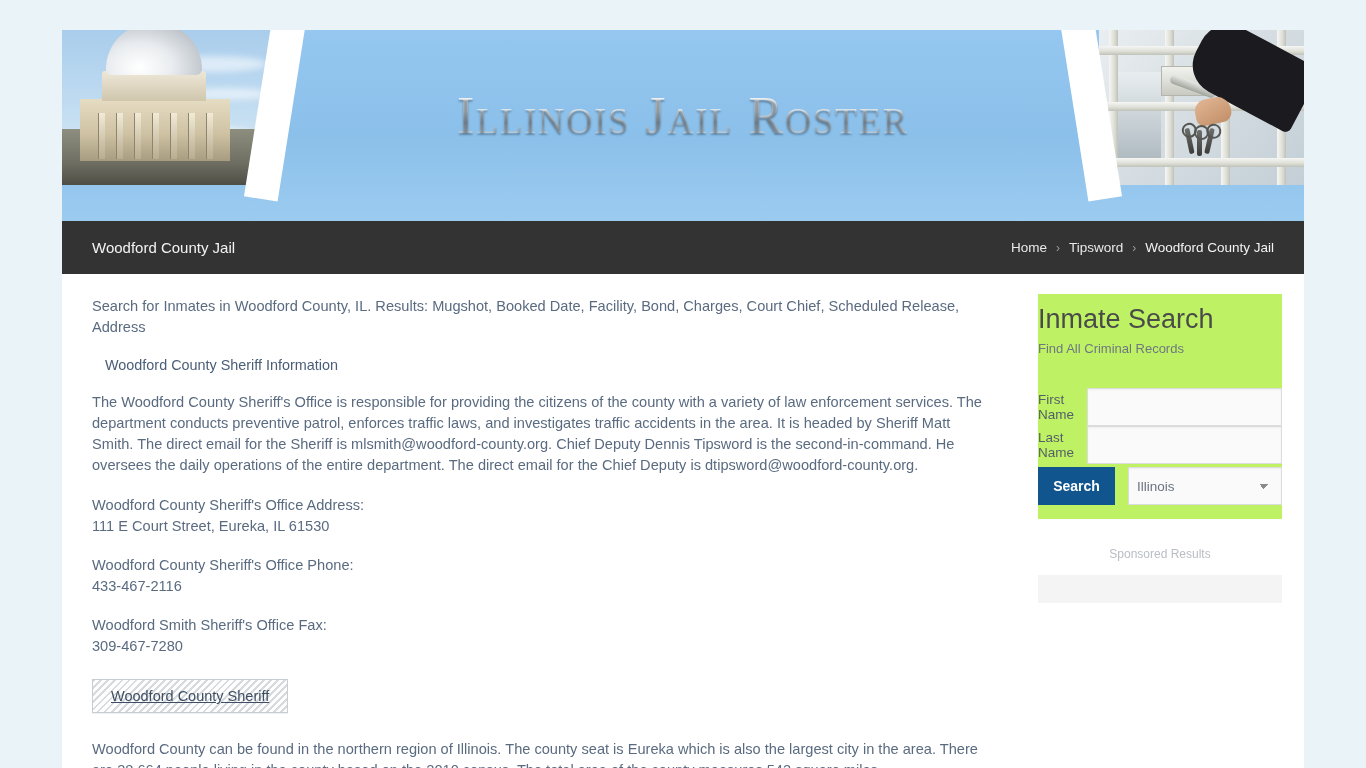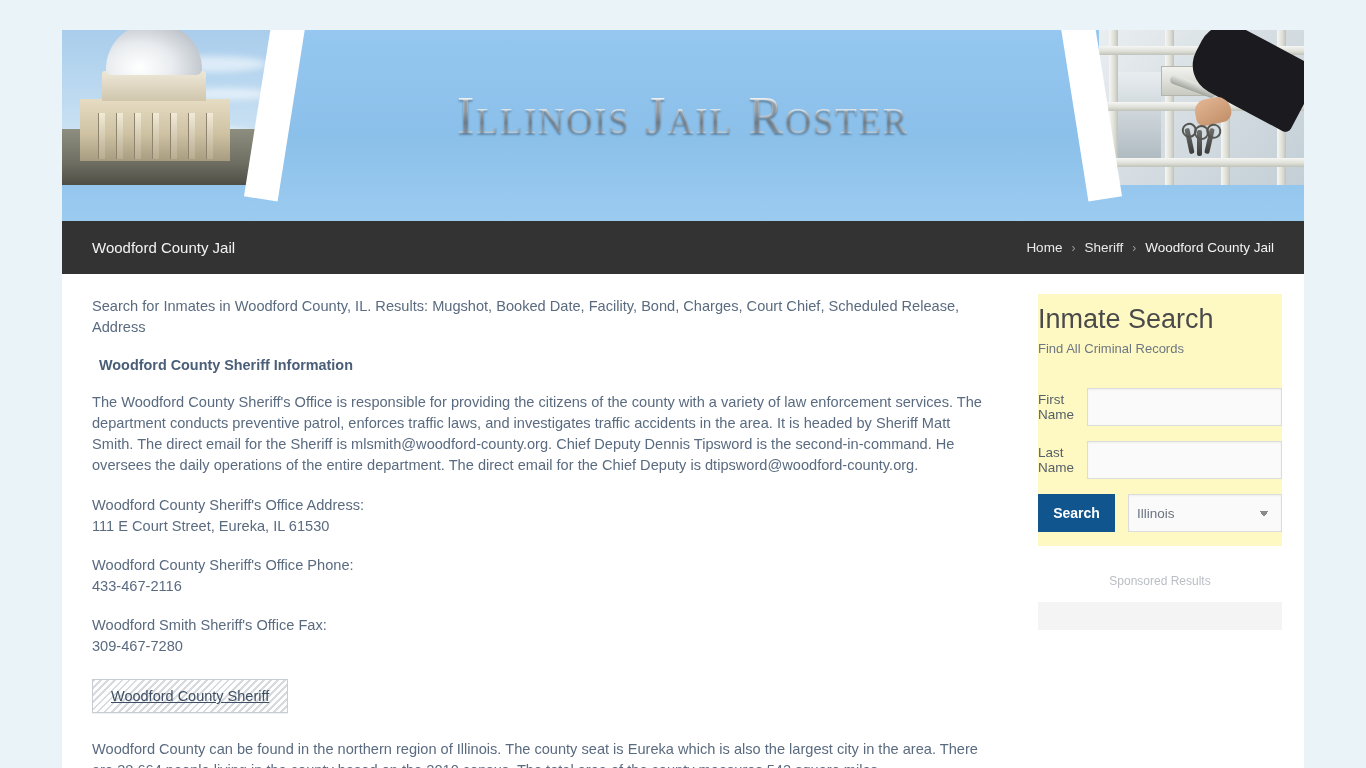--- a/index.html
+++ b/index.html
@@ -199,23 +199,23 @@
     background: #ffffff;
   }
   .content p {
     margin: 0 0 19px 0;
     font-size: 14.6px;
     line-height: 21px;
     color: #5a6b80;
   }
   .content p.tight { margin-bottom: 18px; }
   .subhead {
-    margin: 0 0 19px 7px;
+    margin: 0 0 19px 13px;
     font-size: 14.4px;
-    font-weight: bold;
+    font-weight: normal;
     color: #4a5e77;
   }
   .sheriff-btn {
     display: inline-block;
     margin: 4px 0 26px 0;
     padding: 8px 18px;
     font-size: 14.5px;
     color: #3f4f63;
     border: 1px solid #c8cdd3;
     background-color: #f2f3f5;
@@ -229,38 +229,37 @@
     box-shadow: 0 1px 0 rgba(0,0,0,.06);
   }
 
   
   .sidebar {
     width: 280px;
     padding: 20px 22px 0 14px;
     background: #ffffff;
   }
   .panel {
-    background: #fef9c3;
+    background: #bef264;
     padding: 6px 0 14px 0;
   }
   .panel-title {
     font-size: 27px;
     font-weight: normal;
     color: #4a4a4a;
     margin: 4px 0 6px 0;
   }
   .panel-sub {
     font-size: 13px;
     color: #6e7781;
     margin-bottom: 32px;
   }
   .field-row {
     display: flex;
     align-items: center;
-    margin-bottom: 15px;
   }
   .field-label {
     width: 90px;
     font-size: 13.5px;
     color: #555f69;
   }
   .field-input {
     flex: 1;
     height: 38px;
     border: 1px solid #dcdcdc;
@@ -372,21 +371,21 @@
     <div class="slash slash-r"></div>
 
     <div class="banner-title">Illinois Jail Roster</div>
   </div>
 
   <div class="crumbbar">
     <div class="crumb-title">Woodford County Jail</div>
     <div class="crumbs">
       <a href="#">Home</a>
       <span class="crumb-sep">›</span>
-      <a href="#">Sheriff</a>
+      <a href="#">Tipsword</a>
       <span class="crumb-sep">›</span>
       <span class="crumb-current">Woodford County Jail</span>
     </div>
   </div>
 
   <div class="body-wrap">
 
     <div class="content">
       <p>Search for Inmates in Woodford County, IL. Results: Mugshot, Booked Date, Facility, Bond, Charges, Court Chief, Scheduled Release, Address</p>
       <div class="subhead">Woodford County Sheriff Information</div>

